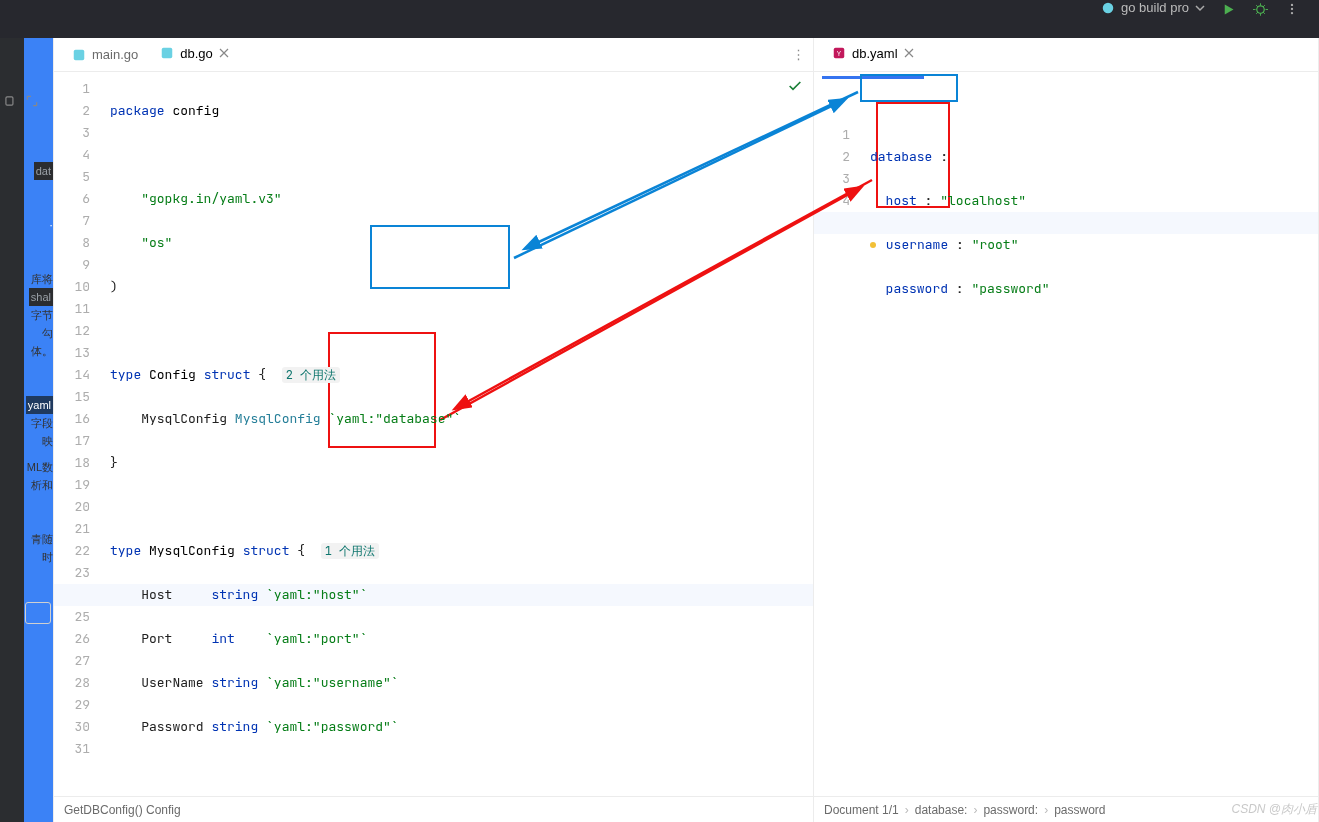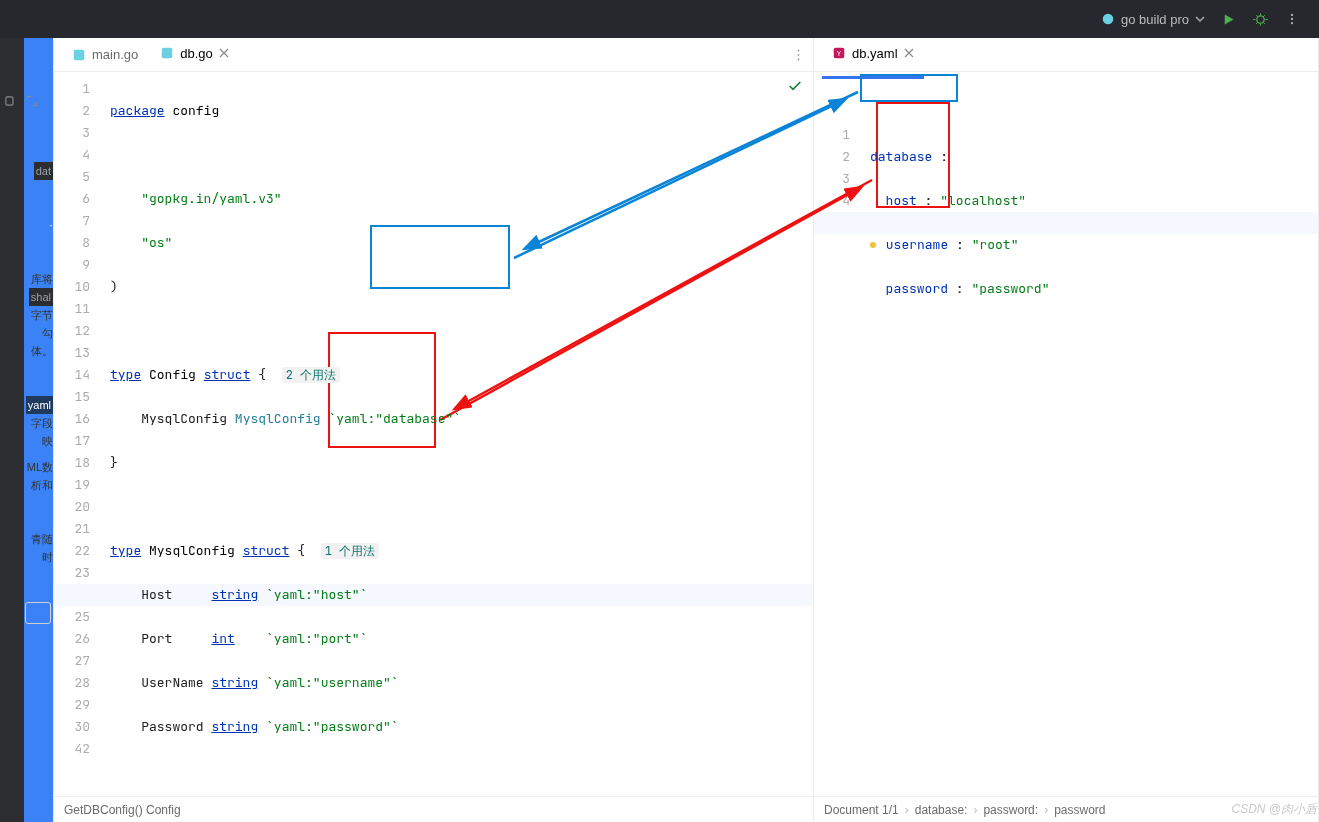--- a/index.html
+++ b/index.html
@@ -1,19 +1,19 @@
 <!DOCTYPE html>
 <html><head>
 <meta charset="utf-8">
 <style>
   * { box-sizing: border-box; margin: 0; padding: 0; }
   body { font-family: "Segoe UI", Arial, sans-serif; font-size: 13px; background:#fff; width:1319px; height:822px; overflow:hidden; position:relative; }
 
   
-  .topbar { height:38px; background:#27282e; display:flex; align-items:center; justify-content:flex-end; padding-right:18px; color:#bbb; gap:14px; }
+  .topbar { height:38px; background:#27282e; display:flex; align-items:flex-start; justify-content:flex-end; padding-right:18px; color:#bbb; gap:14px; }
   .run-config { display:flex; align-items:center; gap:6px; font-size:13px; }
   .run-config svg, .topbar-icon svg { display:block; }
   .topbar-icon { width:18px; height:18px; display:flex; align-items:center; justify-content:center; cursor:pointer; }
 
   .workspace { display:flex; height:calc(822px - 38px); }
 
   
   .toolstrip { width:24px; background:#2b2d30; }
 
   
@@ -39,21 +39,21 @@
 
   
   .code-area { flex:1; display:flex; position:relative; overflow:hidden; background:#fff; }
   .gutter { width:48px; text-align:right; padding:6px 12px 0 0; color:#adadad; font-family:"JetBrains Mono","Consolas",monospace; font-size:13px; line-height:22px; user-select:none; }
   .code { flex:1; padding:6px 8px 0 8px; font-family:"JetBrains Mono","Consolas",monospace; font-size:13px; line-height:22px; white-space:pre; color:#212121; position:relative; }
   .hl-line { position:absolute; left:0; right:0; height:22px; background:#f5f8fe; z-index:0; }
   .code .ln, .gutter .ln { height:22px; }
   .code .ln { position:relative; z-index:1; }
 
   
-  .kw { color:#0033b3;text-decoration:underline; }
+  .kw { color:#0033b3; }
   .typ { color:#267f99; }
   .str { color:#067d17; }
   .id { color:#000; }
   .hint { color:#0f766e; font-style:normal; background:#f2f2f2; border-radius:3px; padding:0 4px; font-size:12px; }
 
   
   .ykey { color:#0033b3; }
   .yval { color:#067d17; }
   .ynum { color:#1750eb; }
   .ywarn { display:inline-block; width:6px; height:6px; background:#f2c037; border-radius:50%; margin-right:2px; vertical-align:middle; }
@@ -189,21 +189,21 @@
             <div class="ln">21</div>
             <div class="ln">22</div>
             <div class="ln">23</div>
             <div class="ln">24</div>
             <div class="ln">25</div>
             <div class="ln">26</div>
             <div class="ln">27</div>
             <div class="ln">28</div>
             <div class="ln">29</div>
             <div class="ln">30</div>
-            <div class="ln">42</div>
+            <div class="ln">31</div>
         </div>
         <div class="code">
 <div class="ln"><span class="kw">package</span> <span class="id">config</span></div>
 <div class="ln"> </div>
 <div class="ln">    <span class="str">"gopkg.in/yaml.v3"</span></div>
 <div class="ln">    <span class="str">"os"</span></div>
 <div class="ln"><span>)</span></div>
 <div class="ln"> </div>
 <div class="ln"><span class="kw">type</span> <span class="id">Config</span> <span class="kw">struct</span> <span>{</span>  <span class="hint">2 个用法</span></div>
 <div class="ln">    <span>MysqlConfig</span> <span class="typ">MysqlConfig</span> <span class="str">`yaml:"database"`</span></div>

